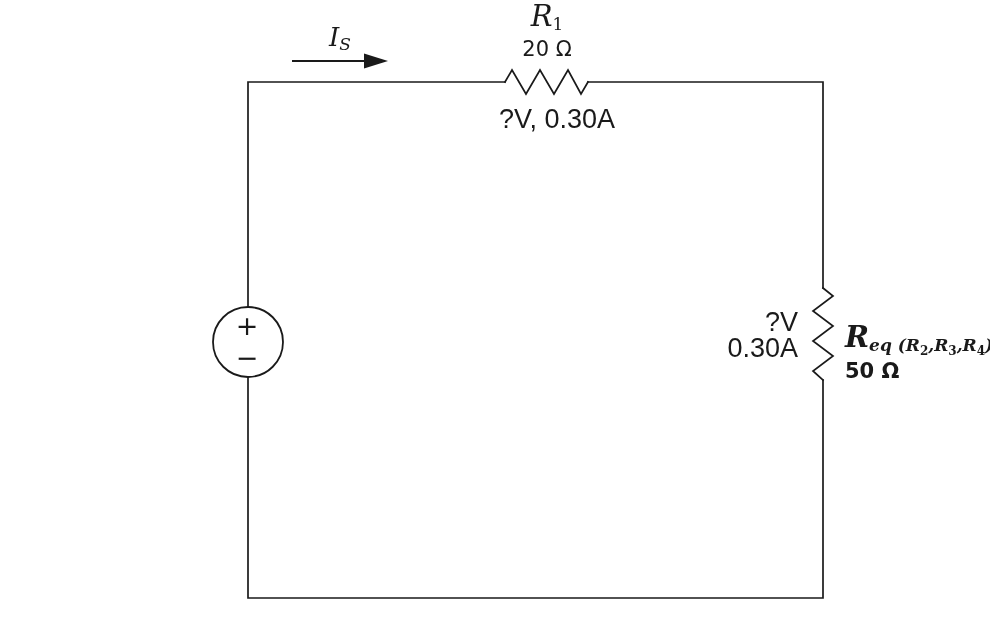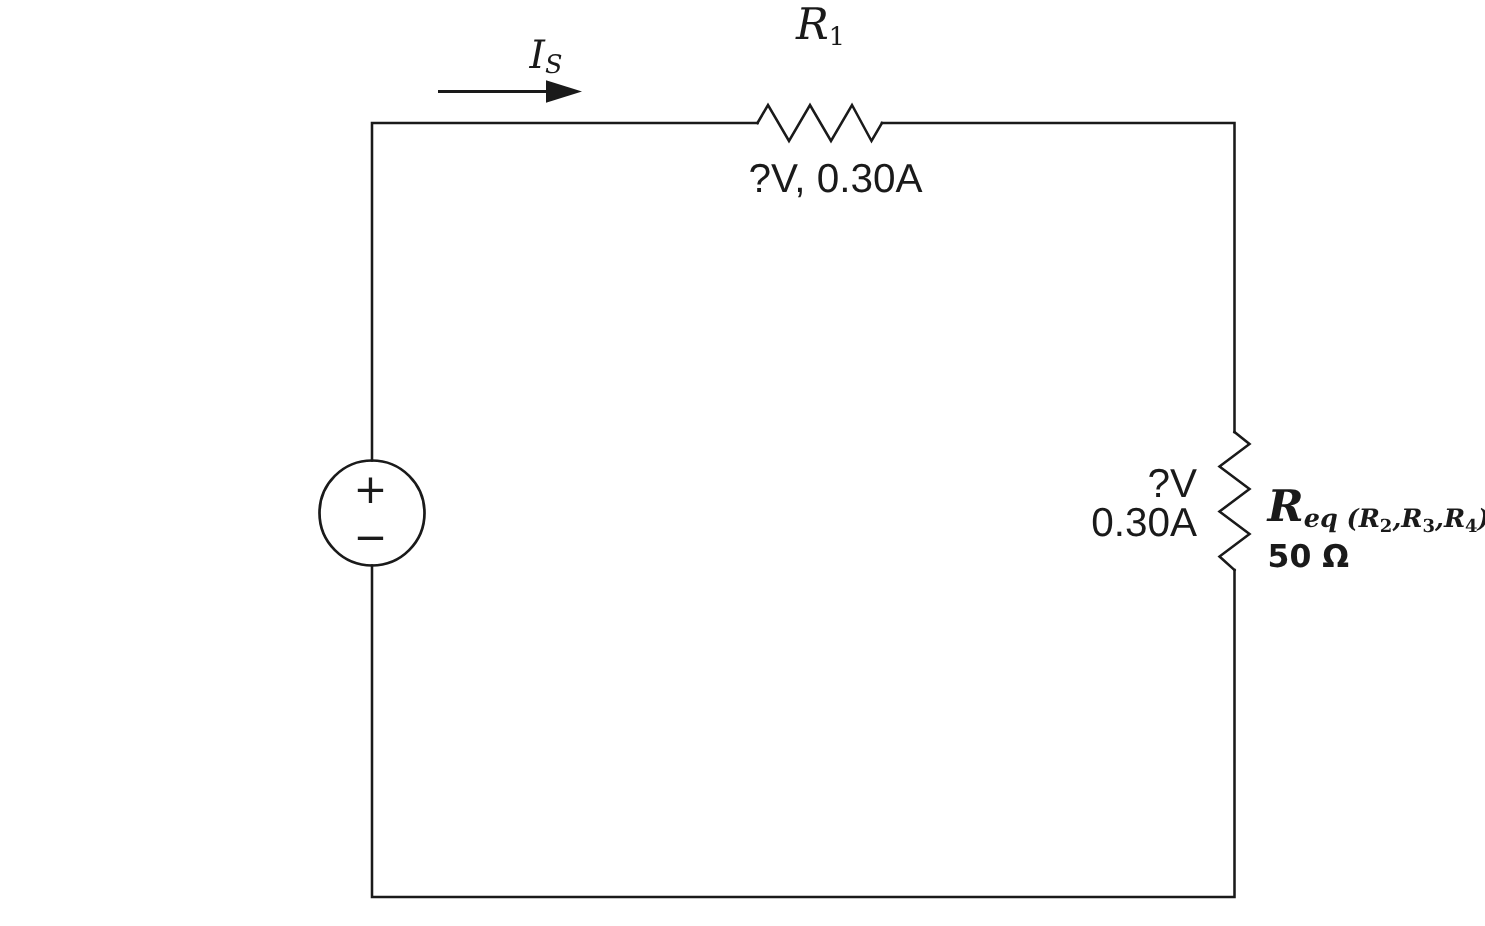--- a/index.html
+++ b/index.html
@@ -90,28 +90,29 @@
 
       <line x1="293" y1="61" x2="369" y2="61" stroke-width="2"></line>
     </g>
 
     <polygon points="388,61 364,53.5 364,68.5" fill="#1a1a1a"></polygon>
 
     <text x="247" y="335" text-anchor="middle" font-family="DejaVu Sans, sans-serif" font-size="27" fill="#1a1a1a">+</text>
     <text x="247" y="367" text-anchor="middle" font-family="DejaVu Sans, sans-serif" font-size="27" fill="#1a1a1a">−</text>
   </svg>
 
-  <div class="label" style="left:305px; top:22px; width:70px; text-align:right; line-height:30px;">
+  <div class="label" style="left:305px; top:22px; width:70px; text-align:center; line-height:30px;">
     <span class="mathvar" style="font-size:26px;">I</span><sub class="subvar">S</sub>
   </div>
 
   <div class="label" style="left:487px; top:0px; width:120px; text-align:center;">
     <div style="line-height:33px;">
       <span class="mathvar" style="font-size:29px;">R</span><sub class="subnum">1</sub>
     </div>
+    <div class="resval">20 Ω</div>
   </div>
 
   <div class="label mono" style="left:457px; top:104px; width:200px; text-align:center;">?V, 0.30A</div>
 
 
   <div class="label mono" style="left:650px; top:309px; width:148px; text-align:right; line-height:26px;">
     <div>?V</div>
     <div>0.30A</div>
   </div>
 

